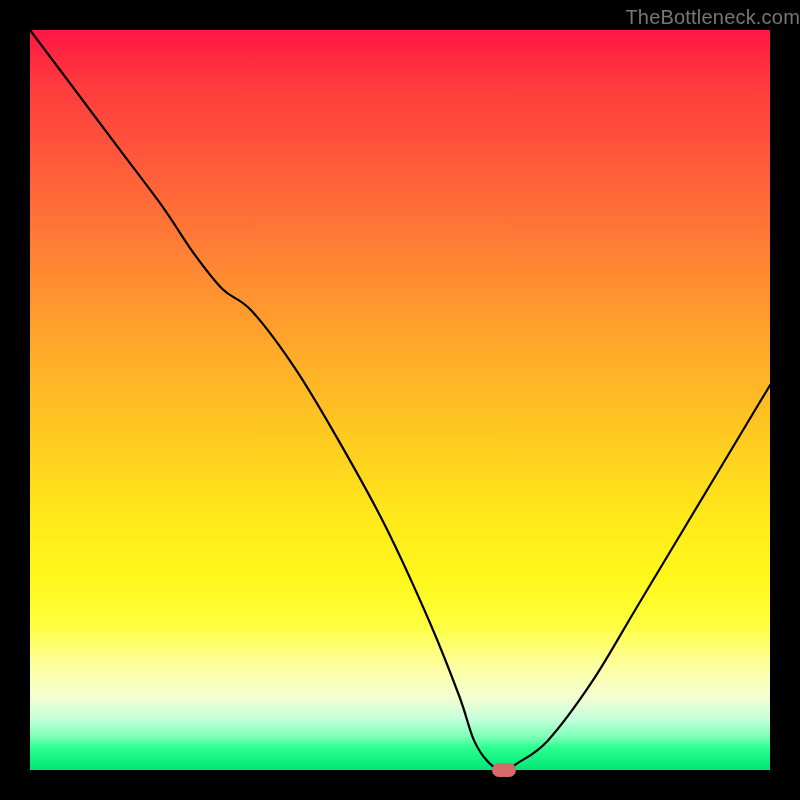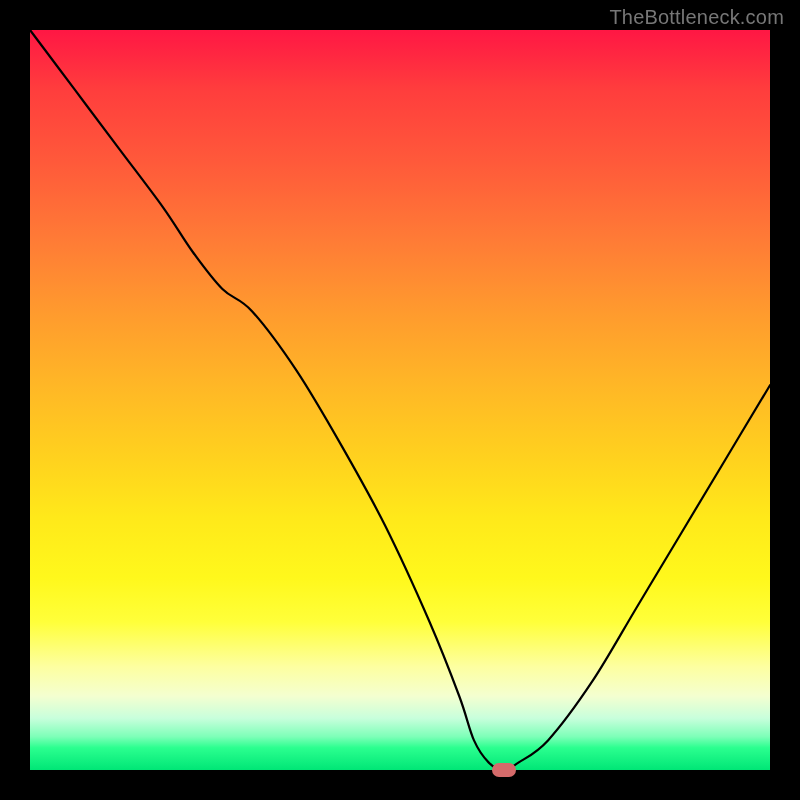--- a/index.html
+++ b/index.html
@@ -47,21 +47,21 @@
     position: absolute;
     width: 24px;
     height: 14px;
     border-radius: 7px;
     background: #d46a6a;
     transform: translate(-50%, -50%);
   }
   .watermark {
     position: absolute;
     top: 6px;
-    right: 16px;
+    right: 0;
     color: #777;
     font-size: 20px;
     letter-spacing: 0.2px;
     user-select: none;
   }
   svg.curve {
     position: absolute;
     left: 0;
     top: 0;
     width: 100%;

